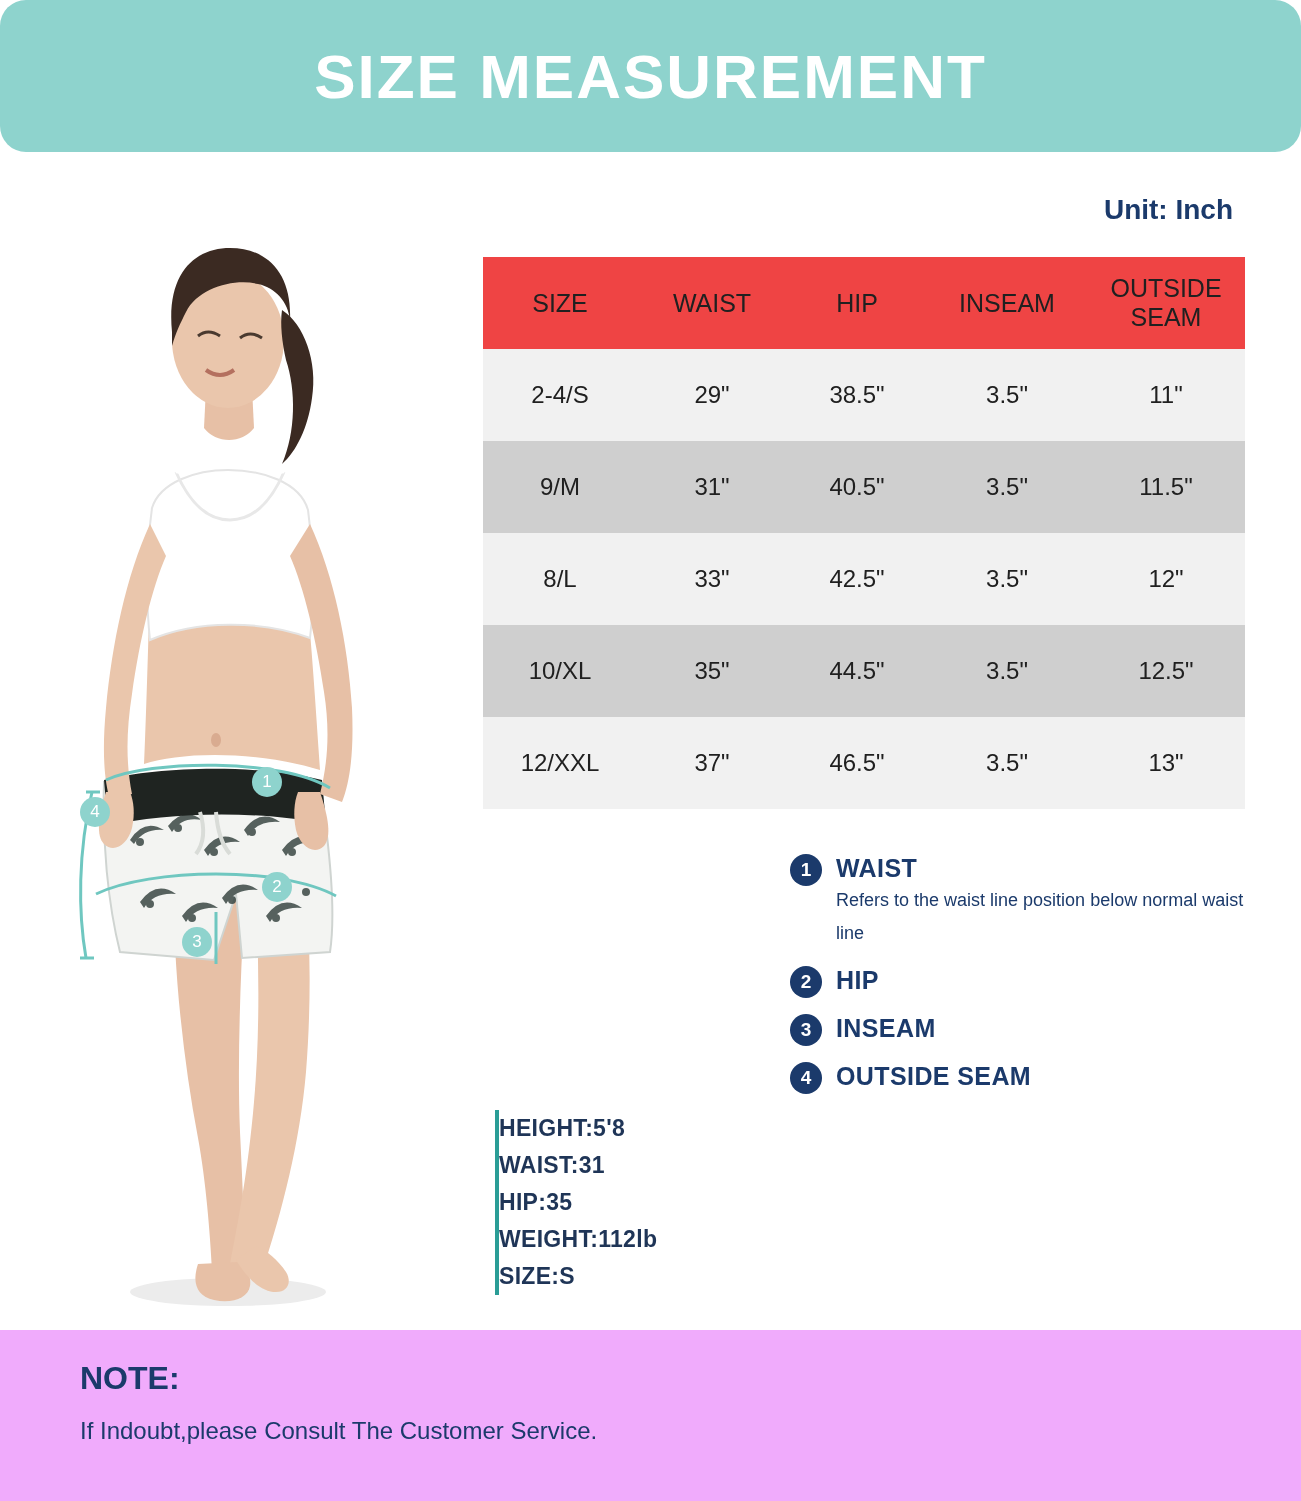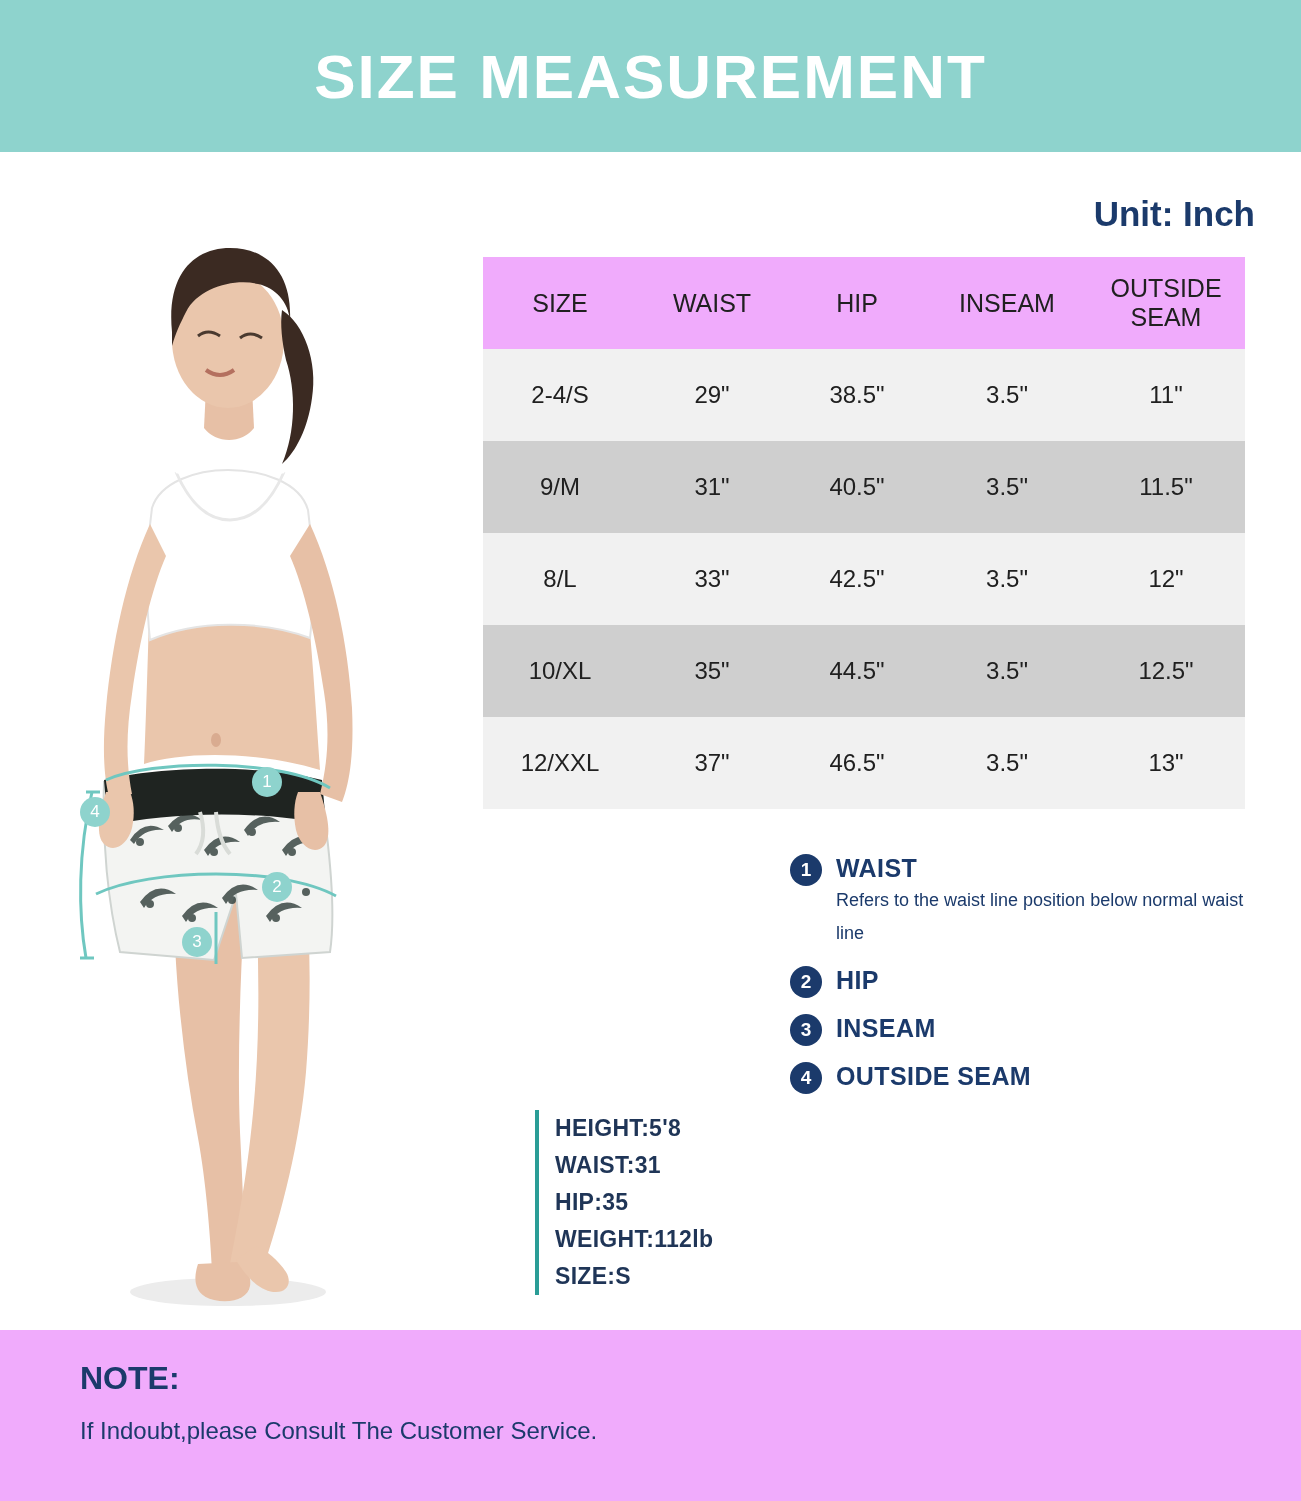--- a/index.html
+++ b/index.html
@@ -13,20 +13,21 @@
   }
 
   
   .header {
     width: 100%;
     height: 152px;
     background: #8ed3cd;
     display: flex;
     align-items: center;
     justify-content: center;
+    border-radius: 26px;
   }
   .header-title {
     color: #ffffff;
     font-size: 62px;
     font-weight: bold;
     letter-spacing: 2px;
   }
 
   
   .body-wrap {
@@ -42,62 +43,61 @@
     left: 0;
     top: 0;
     width: 470px;
     height: 1178px;
   }
   .model-svg { position: absolute; left: 0; top: 0; }
 
   
   .unit-label {
     position: absolute;
-    right: 46px;
+    right: 68px;
     top: 42px;
     color: #1b3a6b;
-    font-size: 35px;
+    font-size: 28px;
     font-weight: bold;
   }
 
   
   .size-table {
     position: absolute;
     left: 483px;
     top: 105px;
     width: 762px;
     border-collapse: collapse;
     table-layout: fixed;
   }
   .size-table td, .size-table th {
     text-align: center;
     font-size: 24px;
     color: #202020;
     font-weight: normal;
     height: 92px;
     padding: 2px 4px;
   }
-  .size-table thead tr { background: #f0abfc; margin-left: 10px; }
+  .size-table thead tr { background: #ef4444; margin-left: 10px; }
   .size-table thead th { font-size: 25px; }
   .size-table tbody tr:nth-child(odd) { background: #f1f1f1; }
   .size-table tbody tr:nth-child(even) { background: #cfcfcf; }
   .col-size  { width: 154px; }
   .col-waist { width: 150px; }
   .col-hip   { width: 140px; }
   .col-inseam{ width: 160px; }
   .col-outside { width: 158px; }
 
   
   .model-stats {
     position: absolute;
     left: 495px;
     top: 958px;
-    padding-left: 16px;
+    padding-left: 0;
     border-left: 4px solid #2a9d96;
-    margin-left: 40px;
   }
   .model-stats div {
     font-size: 23px;
     color: #1f3557;
     font-weight: bold;
     line-height: 37px;
     letter-spacing: 0.3px;
   }
 
   

